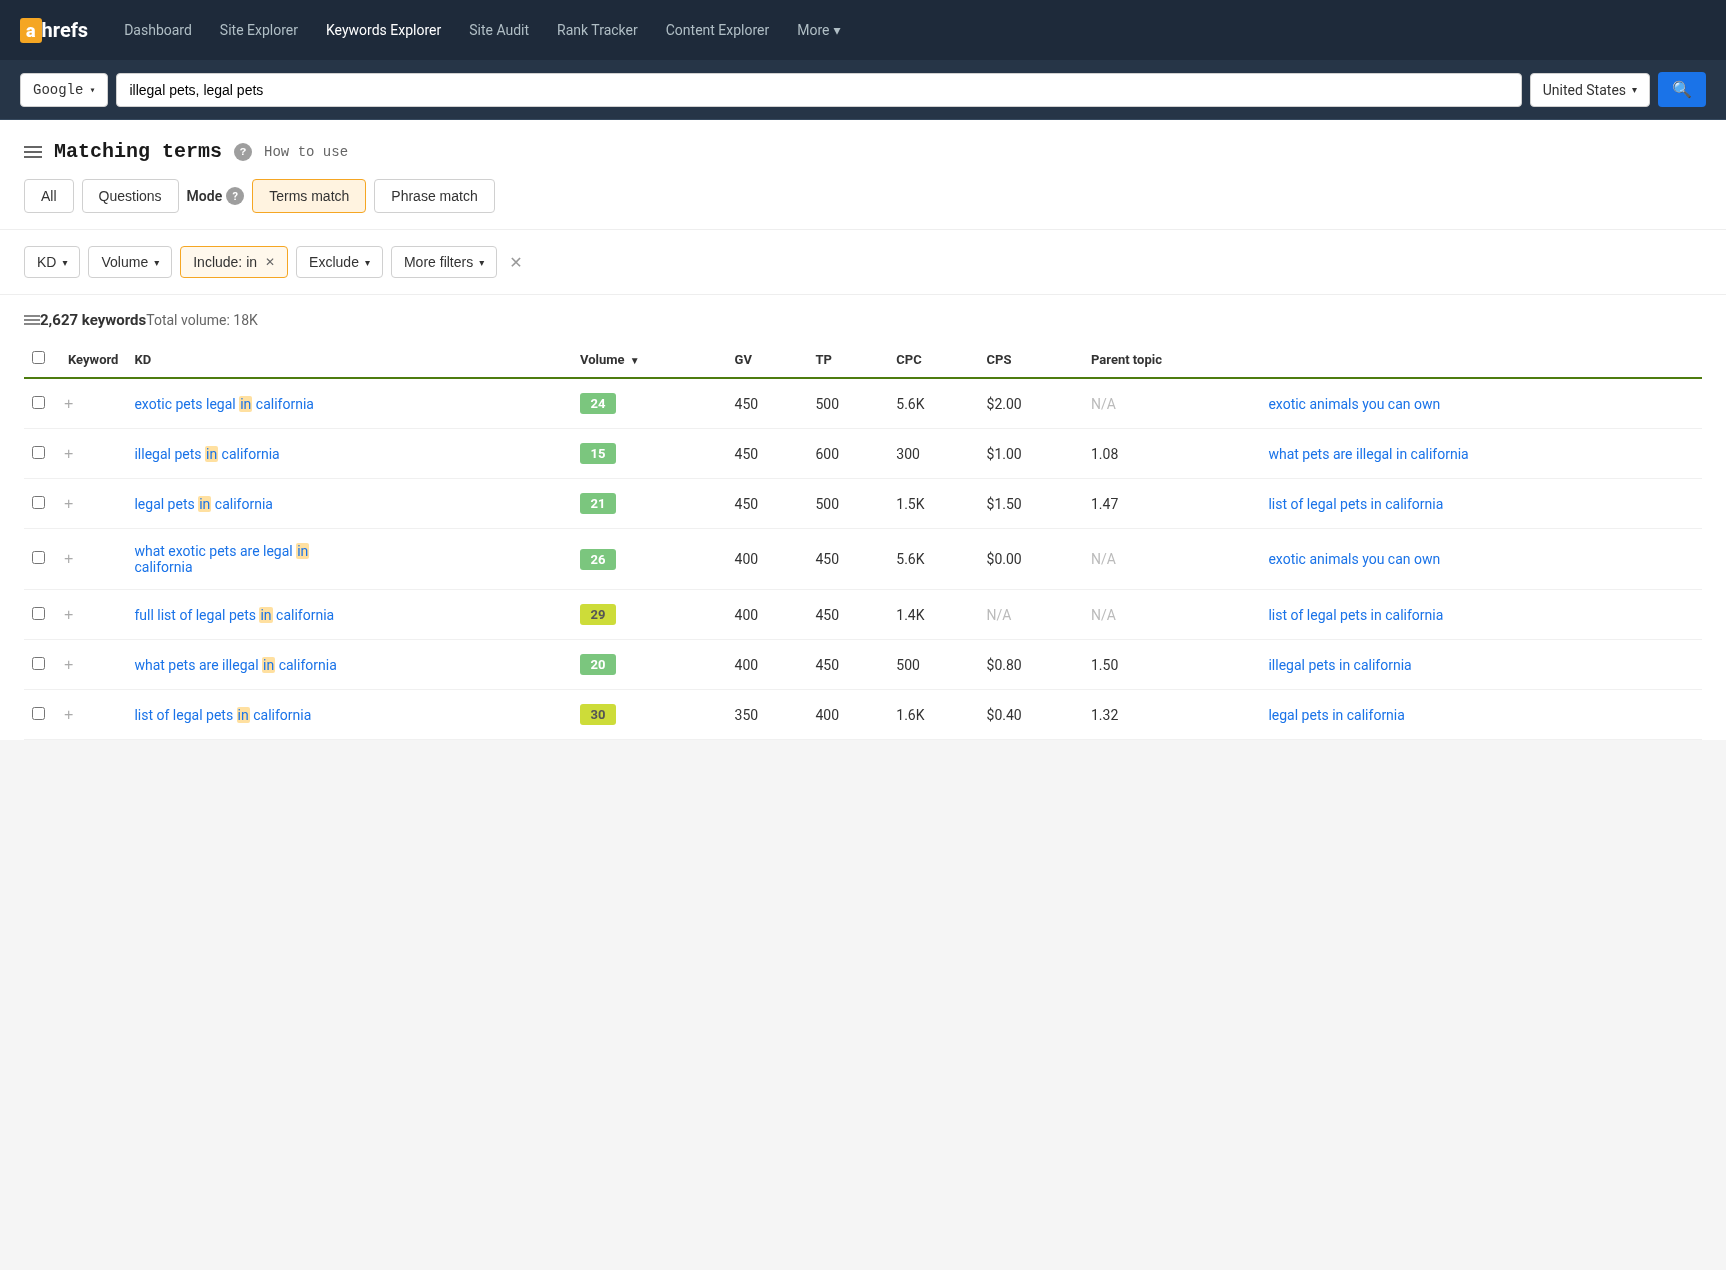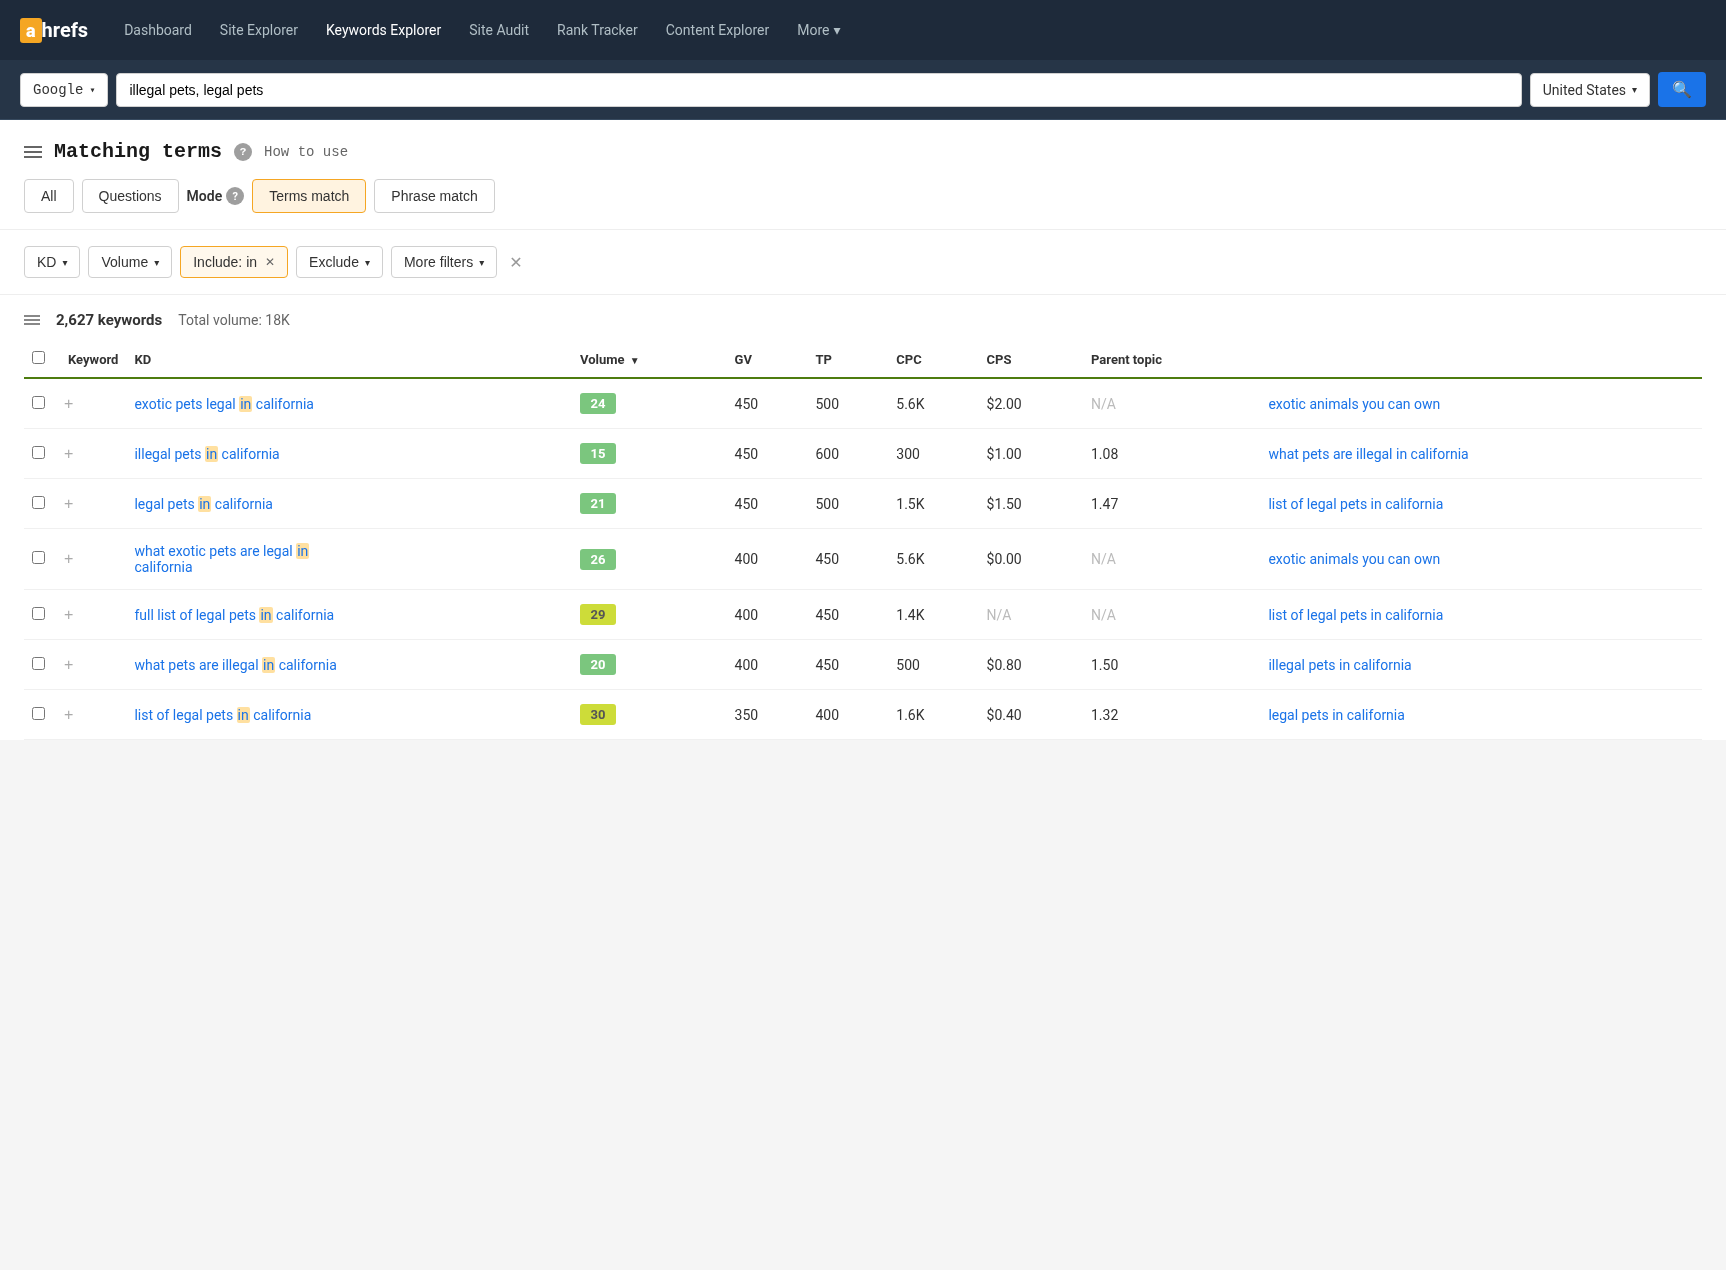--- a/index.html
+++ b/index.html
@@ -39,21 +39,21 @@
 
     
     .filters-row { padding: 16px 24px; display: flex; align-items: center; gap: 8px; border-bottom: 1px solid #eee; }
     .filter-btn { border: 1px solid #d0d0d0; background: white; padding: 7px 12px; border-radius: 4px; font-size: 14px; cursor: pointer; display: flex; align-items: center; gap: 6px; color: #333; }
     .filter-btn.highlighted { border-color: #f5a623; background: #fff8ec; }
     .filter-btn .close-x { color: #666; font-size: 12px; margin-left: 2px; cursor: pointer; }
     .clear-all-btn { background: none; border: none; cursor: pointer; color: #999; font-size: 16px; padding: 4px; }
 
     
     .table-section { padding: 0 24px; }
-    .table-summary { display: flex; align-items: center; gap: 16px; padding: 16px 0 12px; }
+    .table-summary { display: flex; align-items: center; padding: 16px 0 12px; }
     .summary-icon { display: flex; flex-direction: column; gap: 2px; }
     .summary-icon span { width: 16px; height: 2px; background: #888; display: block; }
     .keywords-count { font-weight: 700; font-size: 15px; }
     .total-volume { color: #666; font-size: 14px; }
 
     
     table { width: 100%; border-collapse: collapse; }
     thead tr { border-bottom: 2px solid #4d7c0f; }
     thead th { padding: 10px 8px; text-align: left; font-size: 13px; font-weight: 700; color: #333; white-space: nowrap; }
     thead th.sortable { cursor: pointer; }

